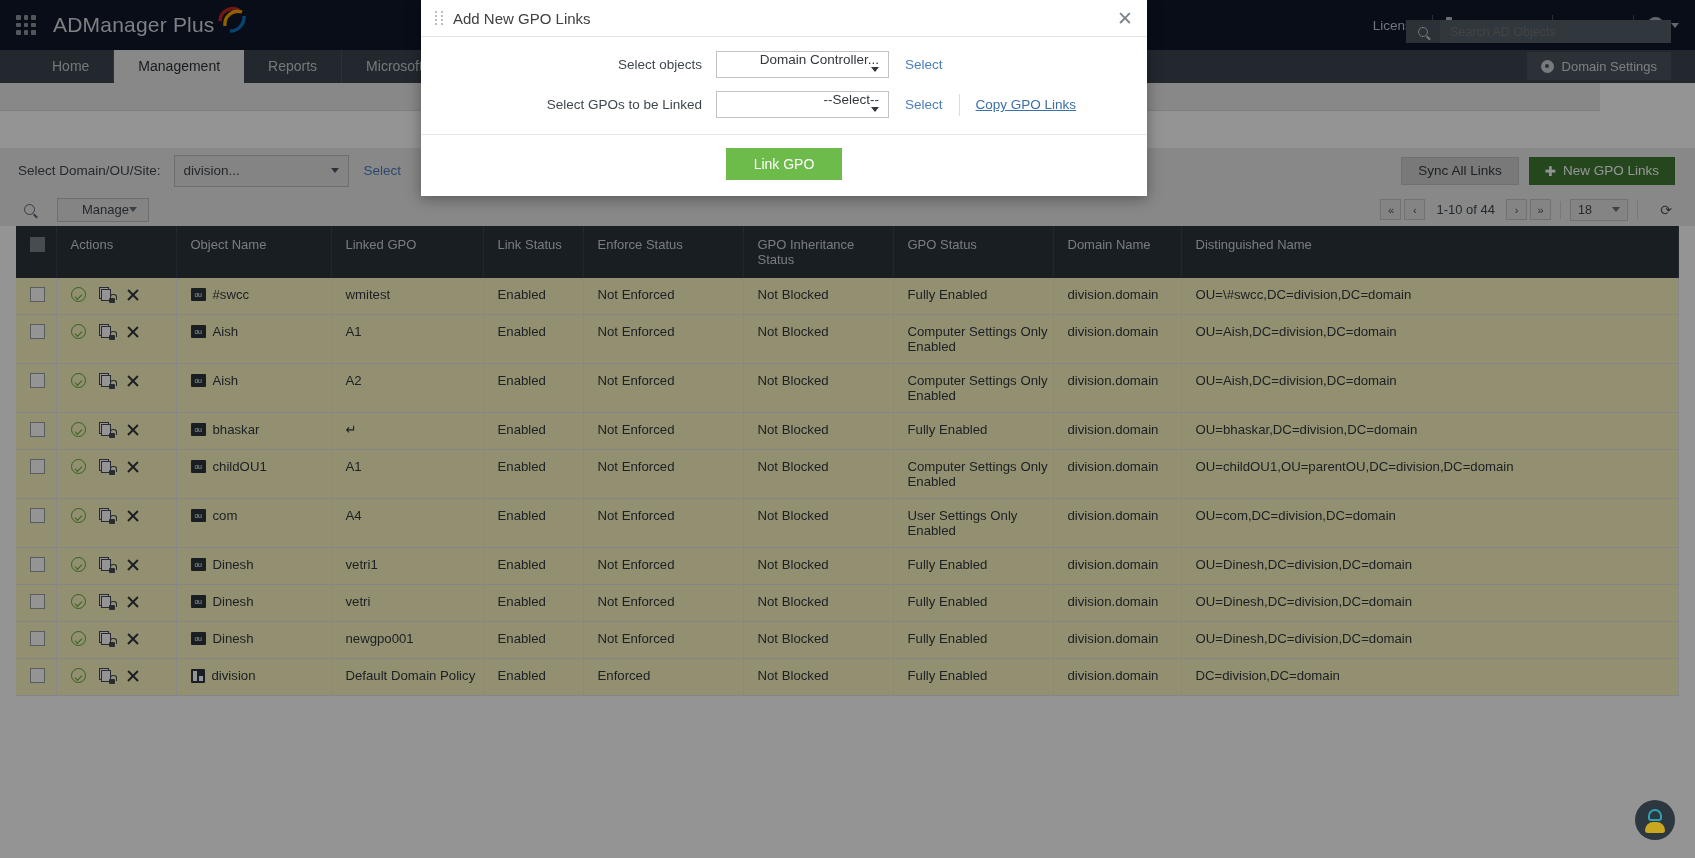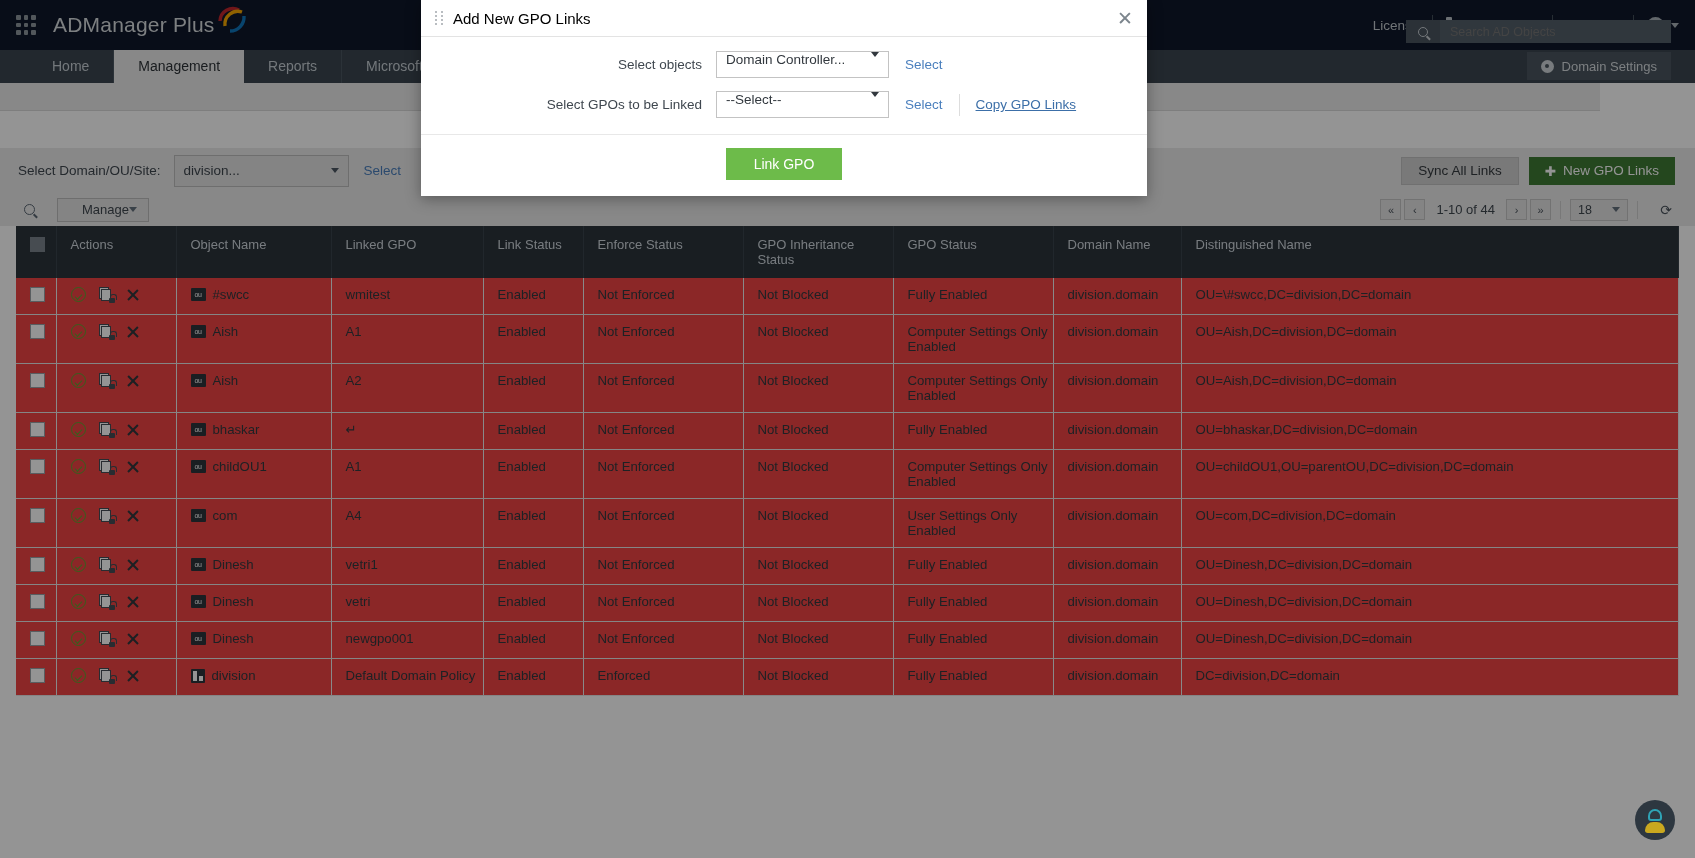--- a/index.html
+++ b/index.html
@@ -121,21 +121,21 @@
   
   .tablewrap { position:absolute; top:226px; left:16px; width:1663px; background:#fff; }
   table { border-collapse:collapse; width:1663px; table-layout:fixed; }
   thead th {
     background:#2b343c; color:#cfd6dc; font-size:13px; font-weight:normal;
     text-align:left; padding:11px 0 11px 14px; vertical-align:top;
     border-right:1px solid #39444d; height:46px;
   }
   tbody td { font-size:13.2px; color:#33393f; padding:9px 0 9px 14px;
      border-bottom:1px solid #e6e6e6; border-right:1px solid #ececec; vertical-align:top; }
-  tbody tr { background:#ef4444; }
+  tbody tr { background:#fef9c3; }
   .c-chk{width:40px;} .c-act{width:120px;} .c-obj{width:155px;} .c-gpo{width:152px;}
   .c-link{width:100px;} .c-enf{width:160px;} .c-inh{width:150px;} .c-stat{width:160px;}
   .c-dom{width:128px;} .c-dn{width:auto;}
   .chk { width:15px;height:15px;border:1px solid #9aa0a6;background:#fff;display:inline-block;cursor:pointer;}
   .thchk{ width:15px;height:15px;background:#7b848c;border:1px solid #7b848c;display:inline-block;cursor:pointer;}
   .acts { display:flex; align-items:center; gap:13px; }
   .ic-ok { width:15px;height:15px;border:1.6px solid #5aa832;border-radius:50%;
      position:relative; cursor:pointer;}
   .ic-ok:after{content:'';position:absolute;left:3px;top:5.5px;width:6px;height:3px;
      border-left:1.6px solid #5aa832;border-bottom:1.6px solid #5aa832;transform:rotate(-45deg);}
@@ -165,28 +165,28 @@
      background:#c9a81f;border-radius:9px 9px 3px 3px;}
 
   
   .modal { position:absolute; left:421px; top:0; width:726px; background:#fff;
      z-index:100; box-shadow:0 3px 14px rgba(0,0,0,.35); }
   .modal-head { height:37px; display:flex; align-items:center; padding:0 14px;
      border-bottom:1px solid #e3e3e3; }
   .dragdots { width:9px; height:15px; display:grid; grid-template-columns:1fr 1fr;
      grid-template-rows:repeat(4,1fr); gap:2px; margin-right:9px; cursor:move;}
   .dragdots i { background:#b9bdc1; width:2px;height:2px; display:block; }
-  .modal-title { font-size:15px; color:#000000; }
+  .modal-title { font-size:15px; color:#404040; }
   .modal-x { margin-left:auto; font-size:19px; color:#7c858d; line-height:1; cursor:pointer; }
   .modal-body { padding:14px 0 16px 0; border-bottom:1px solid #e8e8e8; }
   .mrow { display:flex; align-items:center; margin-bottom:13px; }
   .mrow:last-child{ margin-bottom:0; }
   .mlabel { width:295px; text-align:right; font-size:13.5px; color:#3f474f; padding-right:14px; }
   .msel { width:173px; height:27px; border:1px solid #c3c3c3; background:#fff;
-     display:flex; align-items:flex-start; padding:0 9px; font-size:13.5px; color:#32383e; cursor:pointer;}
+     display:flex; align-items:flex-end; padding:0 9px; font-size:13.5px; color:#32383e; cursor:pointer;flex-direction:column;}
   .msel .caret-d { margin-left:auto; border-top-color:#32383e; }
   .mlink { color:#4a7fbd; font-size:13.5px; margin-left:16px; cursor:pointer;}
   .mlink.u { text-decoration:underline; color:#3c6fa8; }
   .vsep { width:1px;height:22px;background:#dddddd; margin-left:16px; }
   .modal-foot { padding:13px 0 16px 0; display:flex; justify-content:center; }
   .btn-link-gpo { background:#6dbb4a; color:#fff; font-size:14px; border:none;
      padding:8px 28px; cursor:pointer; font-family:"Liberation Sans",sans-serif; }
 </style>
 </head>
 <body>

